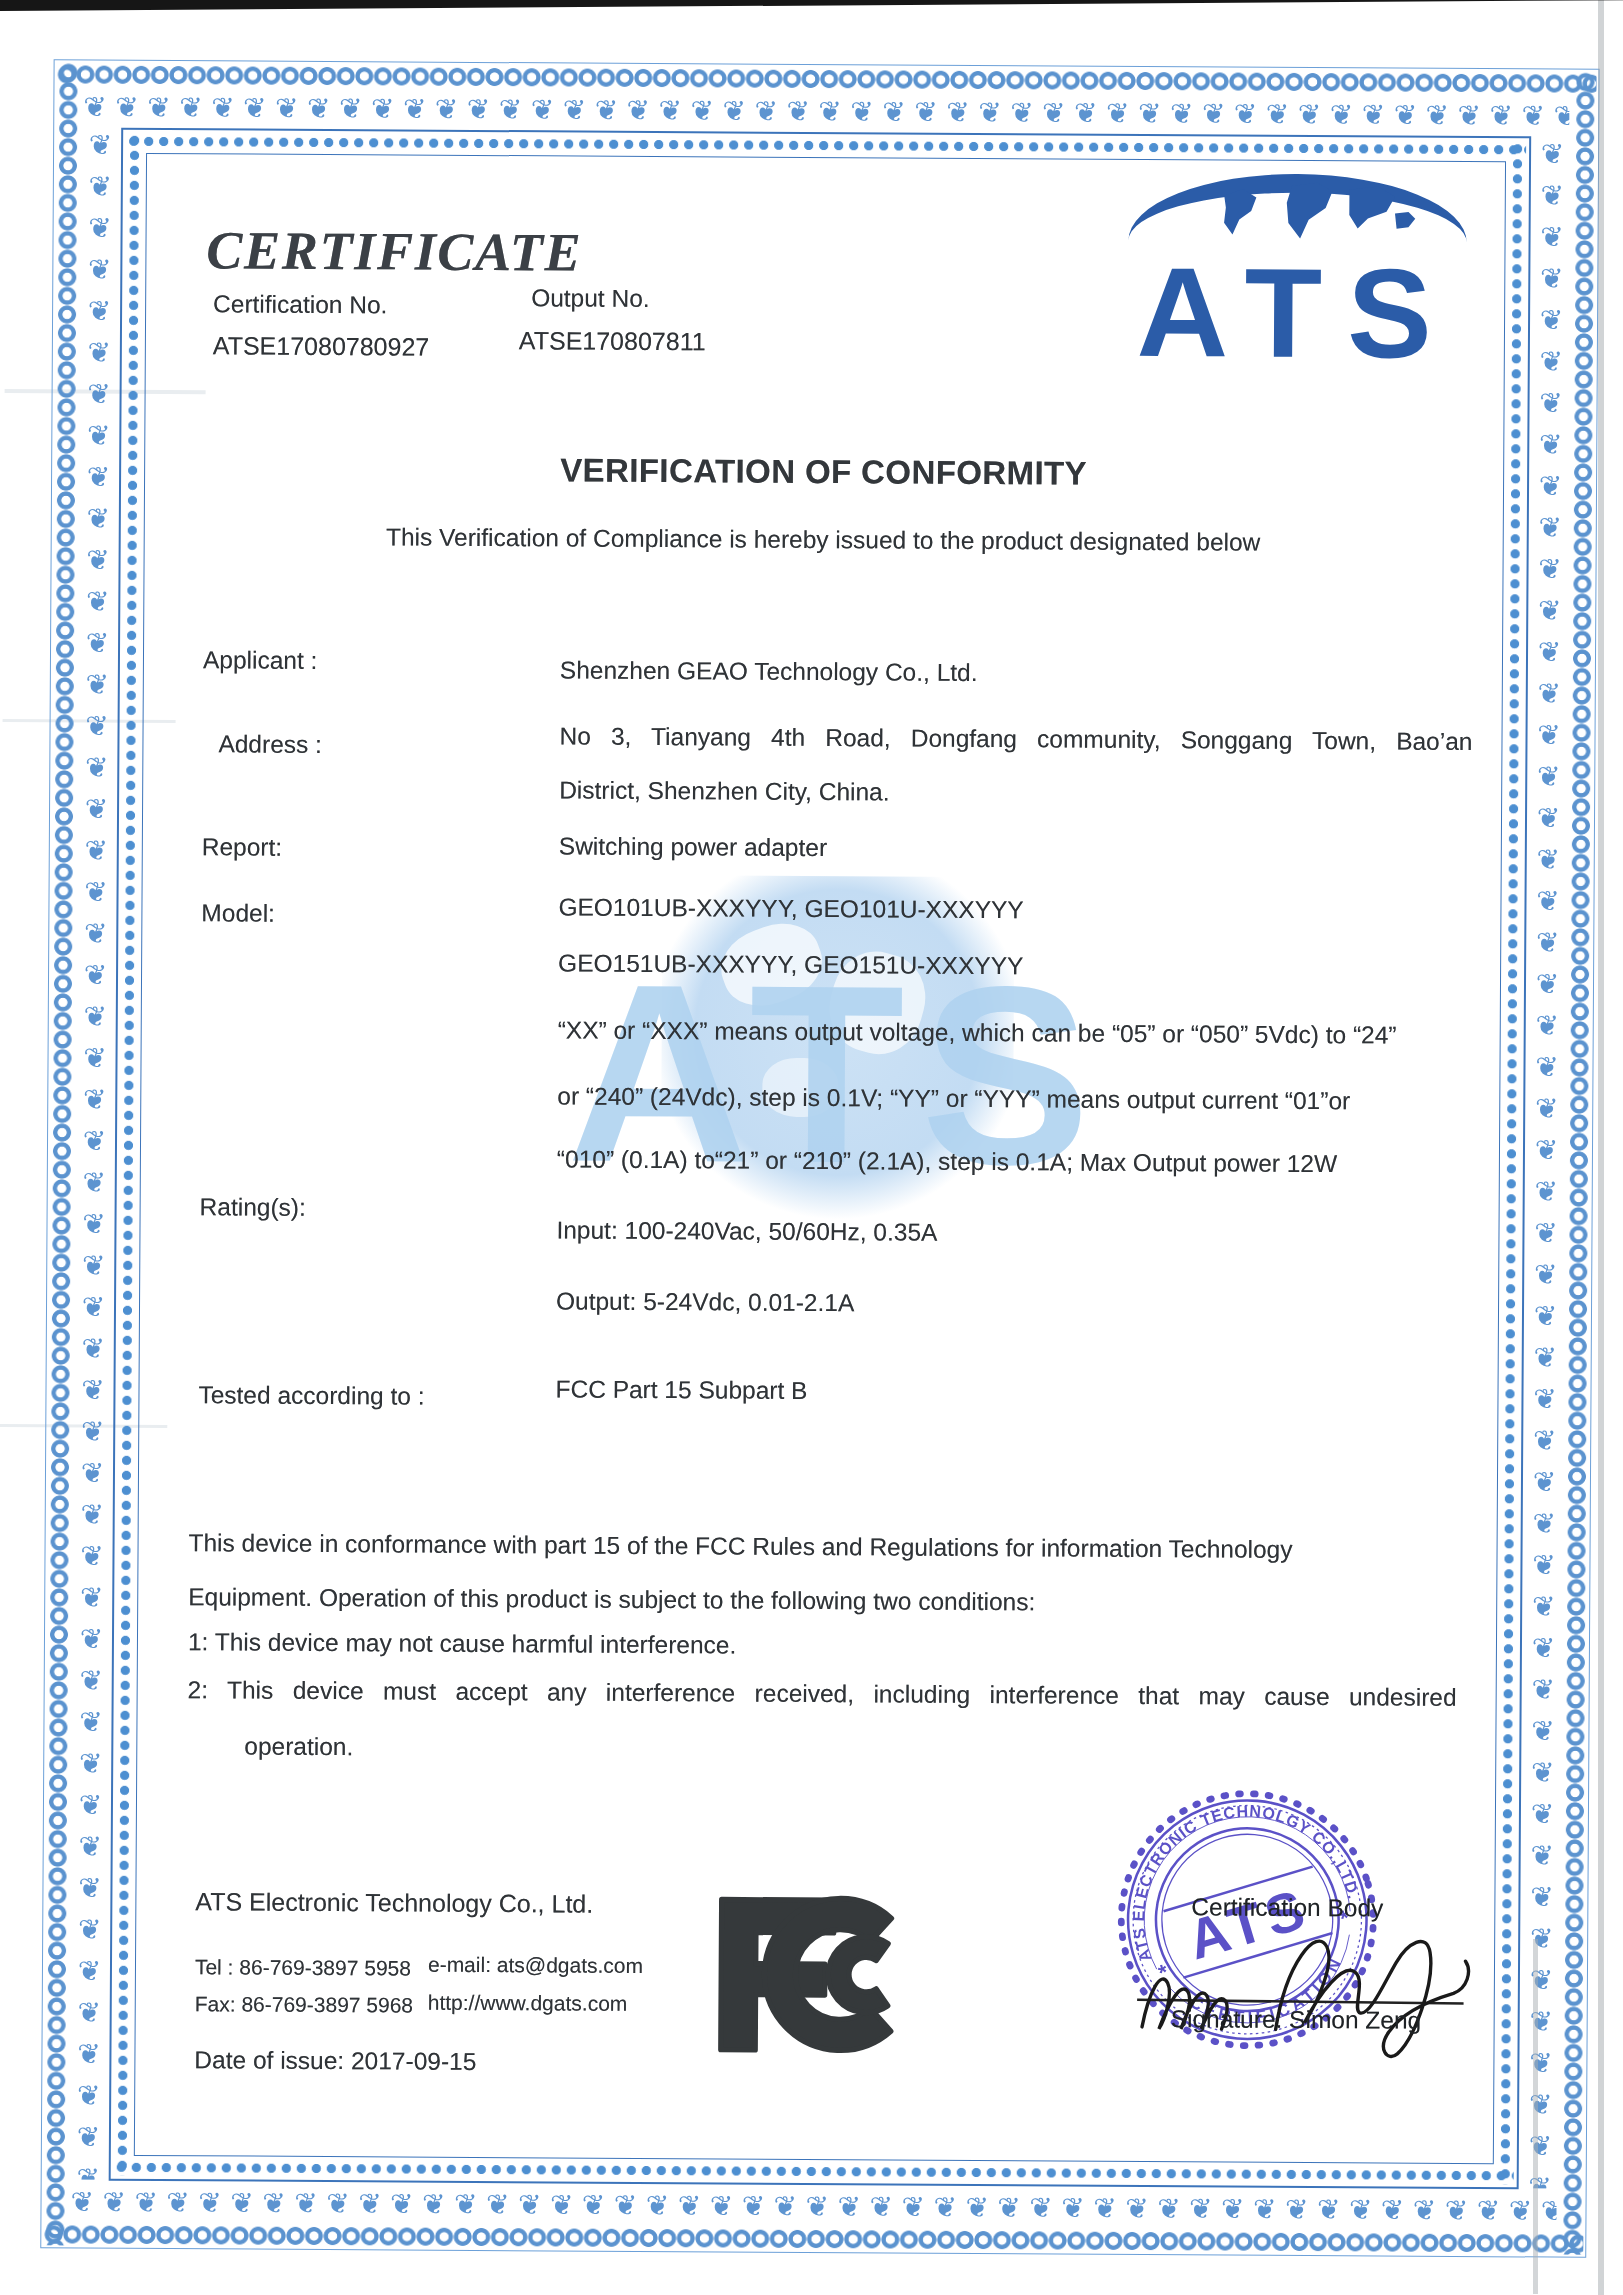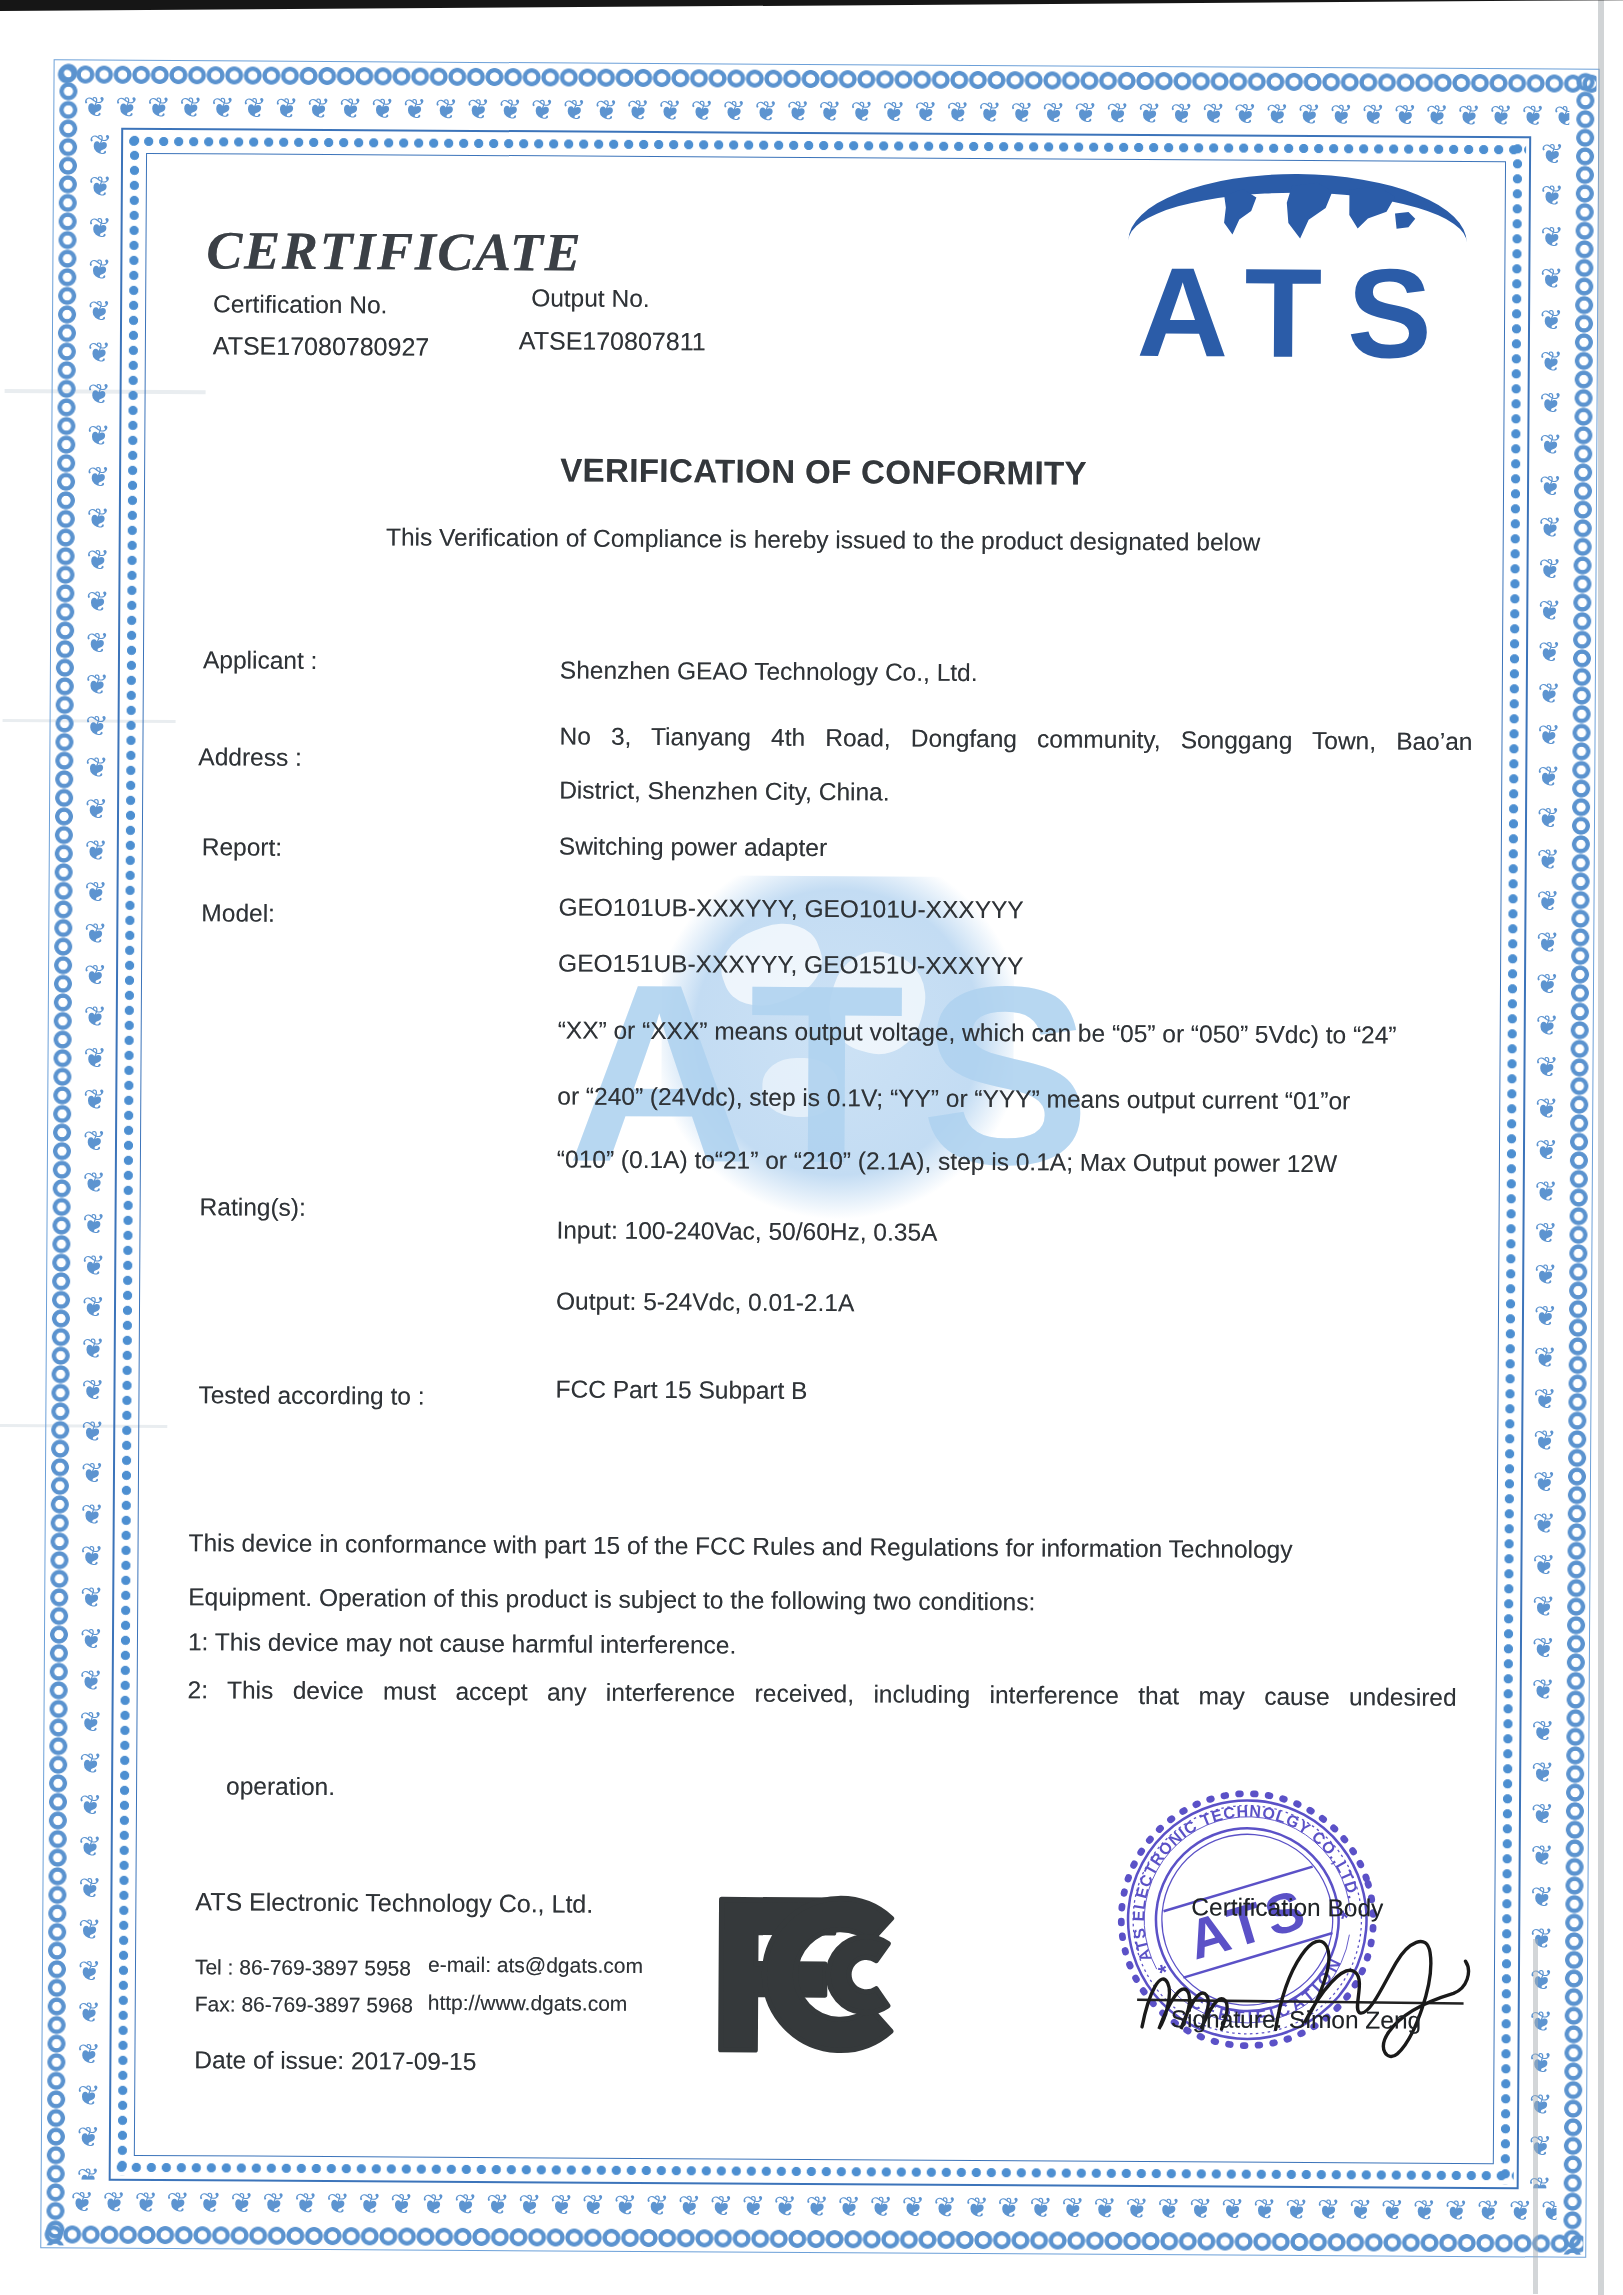--- a/index.html
+++ b/index.html
@@ -109,21 +109,21 @@
     <path d="M208,26 l30,-4 18,10 -8,20 -20,14 -10,22 -14,-18 -2,-24 z" fill="#2b5ca8"></path>
     <path d="M276,30 l34,-4 20,12 -10,18 -22,8 -12,12 -10,-16 z" fill="#2b5ca8"></path>
     <path d="M330,58 l16,-2 8,8 -8,10 -14,2 z" fill="#2b5ca8"></path>
     <text x="215" y="228" text-anchor="middle" font-size="150" font-weight="bold" letter-spacing="30" fill="#2b5ca8">ATS</text>
   </svg>
 
   <div class="txt h1 center" style="top:453px;">VERIFICATION OF CONFORMITY</div>
   <div class="txt center" style="top:526px;font-size:24.5px;">This Verification of Compliance is hereby issued to the product designated below</div>
 
   <div class="txt lbl" style="left:200px;top:650px;">Applicant :</div>
-  <div class="txt lbl" style="left:196px;top:734px;margin-top:13px;">Address :</div>
+  <div class="txt lbl" style="left:216px;top:734px;">Address :</div>
   <div class="txt lbl" style="left:200px;top:837px;">Report:</div>
   <div class="txt lbl" style="left:200px;top:903px;">Model:</div>
   <div class="txt lbl" style="left:200px;top:1197px;">Rating(s):</div>
   <div class="txt lbl" style="left:200px;top:1385px;">Tested according to :</div>
 
   <div class="txt val" style="left:557px;top:658px;">Shenzhen GEAO Technology Co., Ltd.</div>
   <div class="txt val justify" style="left:557px;top:724px;width:913px;">No 3, Tianyang 4th Road, Dongfang community, Songgang Town, Bao’an</div>
   <div class="txt val" style="left:557px;top:778px;">District, Shenzhen City, China.</div>
   <div class="txt val" style="left:557px;top:834px;">Switching power adapter</div>
   <div class="txt val" style="left:557px;top:895px;">GEO101UB-XXXYYY, GEO101U-XXXYYY</div>
@@ -132,21 +132,21 @@
   <div class="txt val" style="left:557px;top:1084px;">or “240” (24Vdc), step is 0.1V; “YY” or “YYY” means output current “01”or</div>
   <div class="txt val" style="left:557px;top:1147px;">“010” (0.1A) to“21” or “210” (2.1A), step is 0.1A; Max Output power 12W</div>
   <div class="txt val" style="left:557px;top:1218px;">Input: 100-240Vac, 50/60Hz, 0.35A</div>
   <div class="txt val" style="left:557px;top:1289px;">Output: 5-24Vdc, 0.01-2.1A</div>
   <div class="txt val" style="left:557px;top:1377px;">FCC Part 15 Subpart B</div>
 
   <div class="txt val" style="left:191px;top:1533px;">This device in conformance with part 15 of the FCC Rules and Regulations for information Technology</div>
   <div class="txt val" style="left:191px;top:1587px;">Equipment. Operation of this product is subject to the following two conditions:</div>
   <div class="txt val" style="left:191px;top:1632px;">1: This device may not cause harmful interference.</div>
   <div class="txt val justify" style="left:191px;top:1680px;width:1269px;">2: This device must accept any interference received, including interference that may cause undesired</div>
-  <div class="txt val" style="left:230px;top:1736px;margin-top:40px;">operation.</div>
+  <div class="txt val" style="left:248px;top:1736px;">operation.</div>
 
   <div class="txt" style="left:200px;top:1891px;font-size:25px;">ATS Electronic Technology Co., Ltd.</div>
   <div class="txt small" style="left:200px;top:1959px;">Tel : 86-769-3897 5958</div>
   <div class="txt small" style="left:433px;top:1955px;">e-mail: ats@dgats.com</div>
   <div class="txt small" style="left:200px;top:1996px;">Fax: 86-769-3897 5968</div>
   <div class="txt small" style="left:433px;top:1993px;">http://www.dgats.com</div>
   <div class="txt" style="left:200px;top:2050px;font-size:24.5px;">Date of issue: 2017-09-15</div>
 
   <svg class="abs" style="left:707px;top:1881px;z-index:4;" width="225" height="190" viewBox="0 0 260 220">
     <g fill="#35393b" stroke="#35393b" stroke-width="6" stroke-linejoin="round">

